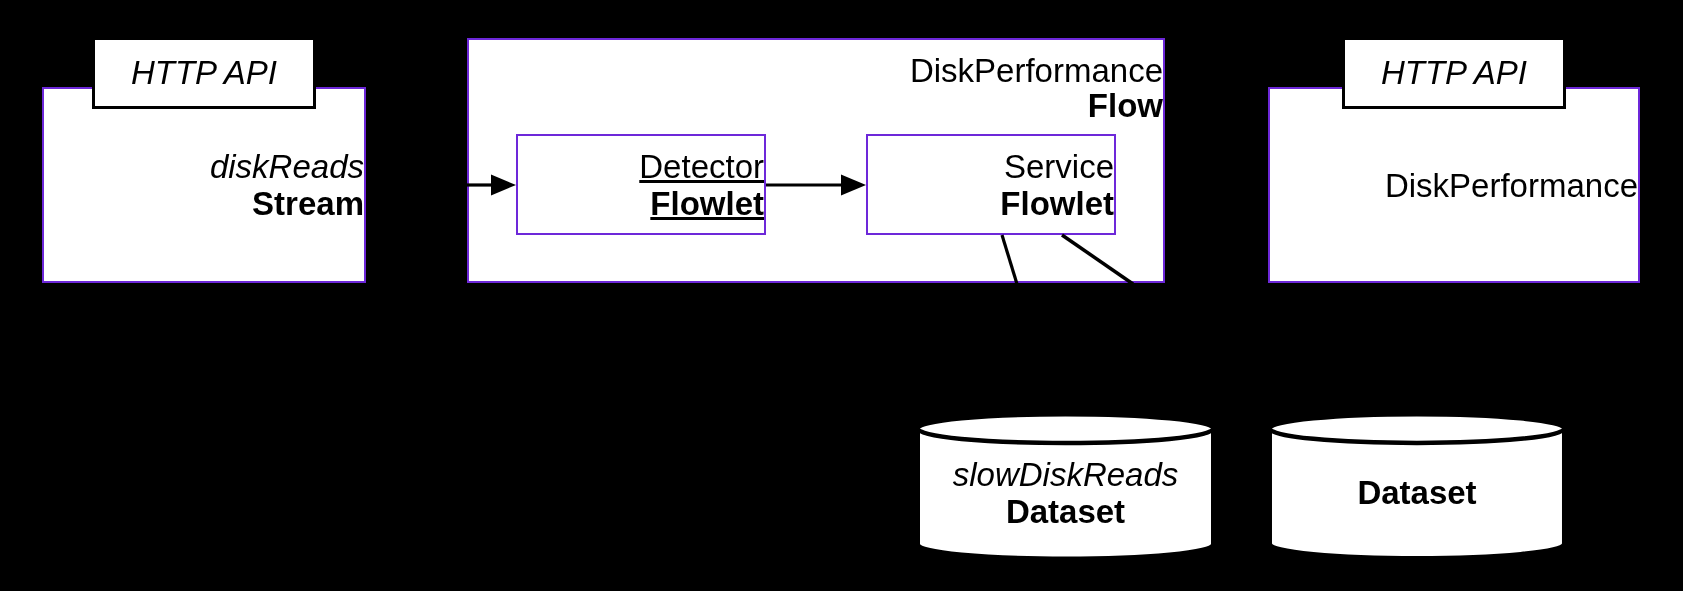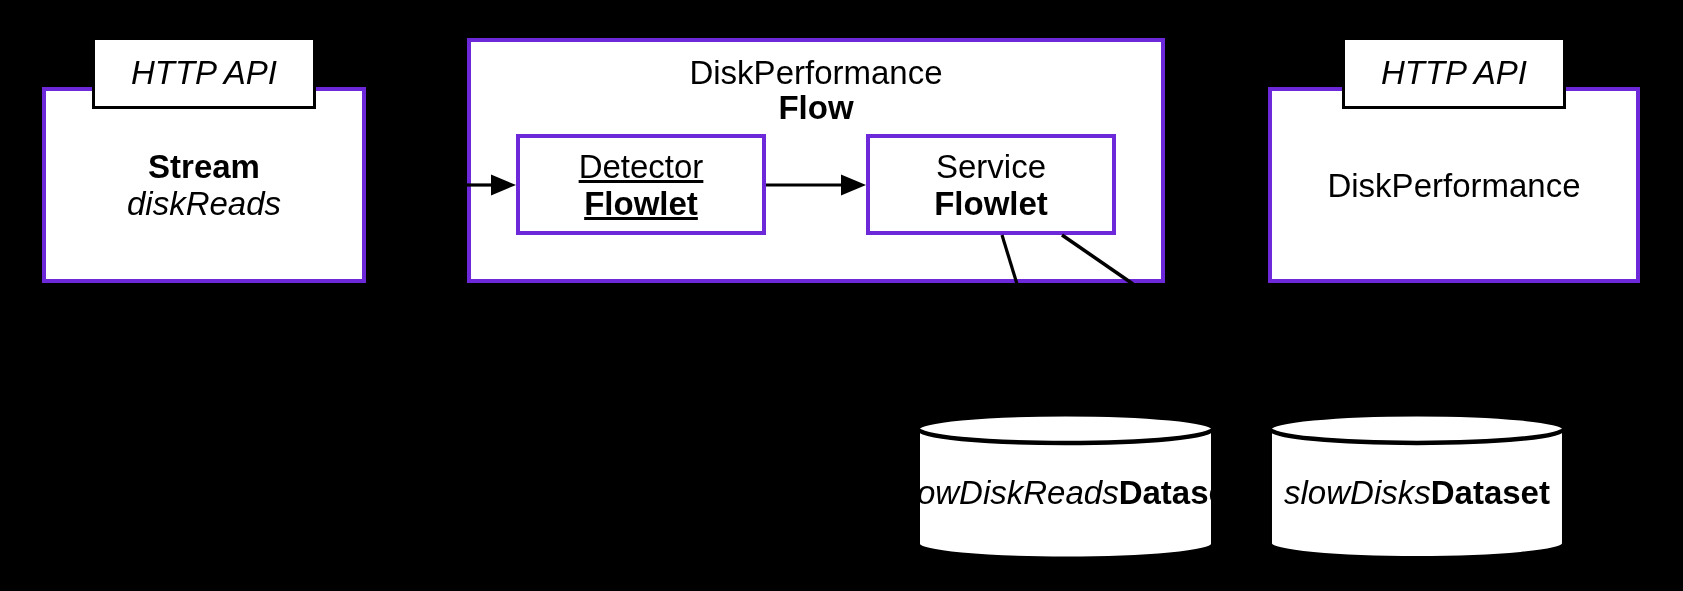--- a/index.html
+++ b/index.html
@@ -7,24 +7,24 @@
     position:relative;
     width:1683px;height:591px;
     background:#000000;
     font-family:"Liberation Sans", sans-serif;
     color:#000000;
     overflow:hidden;
   }
   .box{
     position:absolute;
     background:#ffffff;
-    border:4px solid #6d28d9;
+    border:2px solid #6d28d9;
     box-sizing:border-box;
     display:flex;flex-direction:column;
-    justify-content:center;align-items:center;
+    justify-content:center;align-items:flex-end;
     text-align:center;
   }
   .tab{
     position:absolute;
     background:#ffffff;
     border:3px solid #000000;
     box-sizing:border-box;
     display:flex;justify-content:center;align-items:center;
     font-size:33px;
     text-align:center;
@@ -40,21 +40,21 @@
   .flow-box    {left:467px; top:38px;  width:698px; height:245px;
                 justify-content:flex-start;padding-top:13px;}
   .flow-box .txt{line-height:35px;}
   .detector-box{left:516px; top:134px; width:250px; height:101px;text-decoration:underline;}
   .tracker-box {left:866px; top:134px; width:250px; height:101px;}
   .service-box {left:1268px;top:87px;  width:372px; height:196px;}
   .service-tab {left:1342px;top:37px;  width:224px; height:72px;}
 
   .cyl{
     position:absolute;
-    display:flex;flex-direction:row;
+    display:flex;flex-direction:column;
     justify-content:center;align-items:center;
     text-align:center;
     padding-top:12px;box-sizing:border-box;
   }
   .cyl-1{left:916px; top:413px;width:299px;height:147px;}
   .cyl-2{left:1268px;top:413px;width:298px;height:147px;}
   .cyl svg{position:absolute;inset:0;overflow:visible;}
   .cyl .txt{position:relative;z-index:1;}
 
   .overlay{
@@ -62,22 +62,22 @@
     width:1683px;height:591px;
     pointer-events:none;
   }
 </style>
 </head>
 <body>
 
 <div class="canvas">
 
   <div class="box stream-box">
+    <div class="txt italic">diskReads</div>
     <div class="txt bold">Stream</div>
-    <div class="txt italic">diskReads</div>
   </div>
   <div class="tab stream-tab">
     <span>HTTP API</span>
   </div>
 
   <div class="box flow-box">
     <div class="txt">DiskPerformance</div>
     <div class="txt bold">Flow</div>
   </div>
 
@@ -109,21 +109,20 @@
     <div class="txt bold">Dataset</div>
   </div>
 
   <div class="cyl cyl-2">
     <svg viewBox="0 0 299 147" preserveAspectRatio="none">
       <path d="M 2.5 16 L 2.5 131 A 147 14 0 0 0 296.5 131 L 296.5 16 A 147 14 0 0 1 2.5 16 Z" fill="#ffffff" stroke="none"></path>
       <ellipse cx="149.5" cy="16" rx="147" ry="14" fill="#ffffff" stroke="#000000" stroke-width="3"></ellipse>
       <path d="M 2.5 16 L 2.5 131 A 147 14 0 0 0 296.5 131 L 296.5 16" fill="none" stroke="#000000" stroke-width="3"></path>
       <path d="M 2.5 16 A 147 14 0 0 0 296.5 16" fill="none" stroke="#000000" stroke-width="4.5"></path>
     </svg>
-    <div class="txt italic">slowDisks</div>
     <div class="txt bold">Dataset</div>
   </div>
 
   <svg class="overlay" viewBox="0 0 1683 591">
 
     <line x1="467" y1="185" x2="493" y2="185" stroke="#000000" stroke-width="3.2"></line>
     <polygon points="491,174.5 516,185 491,195.5" fill="#000000"></polygon>
 
     <line x1="766" y1="185" x2="843" y2="185" stroke="#000000" stroke-width="3.2"></line>
     <polygon points="841,174.5 866,185 841,195.5" fill="#000000"></polygon>

